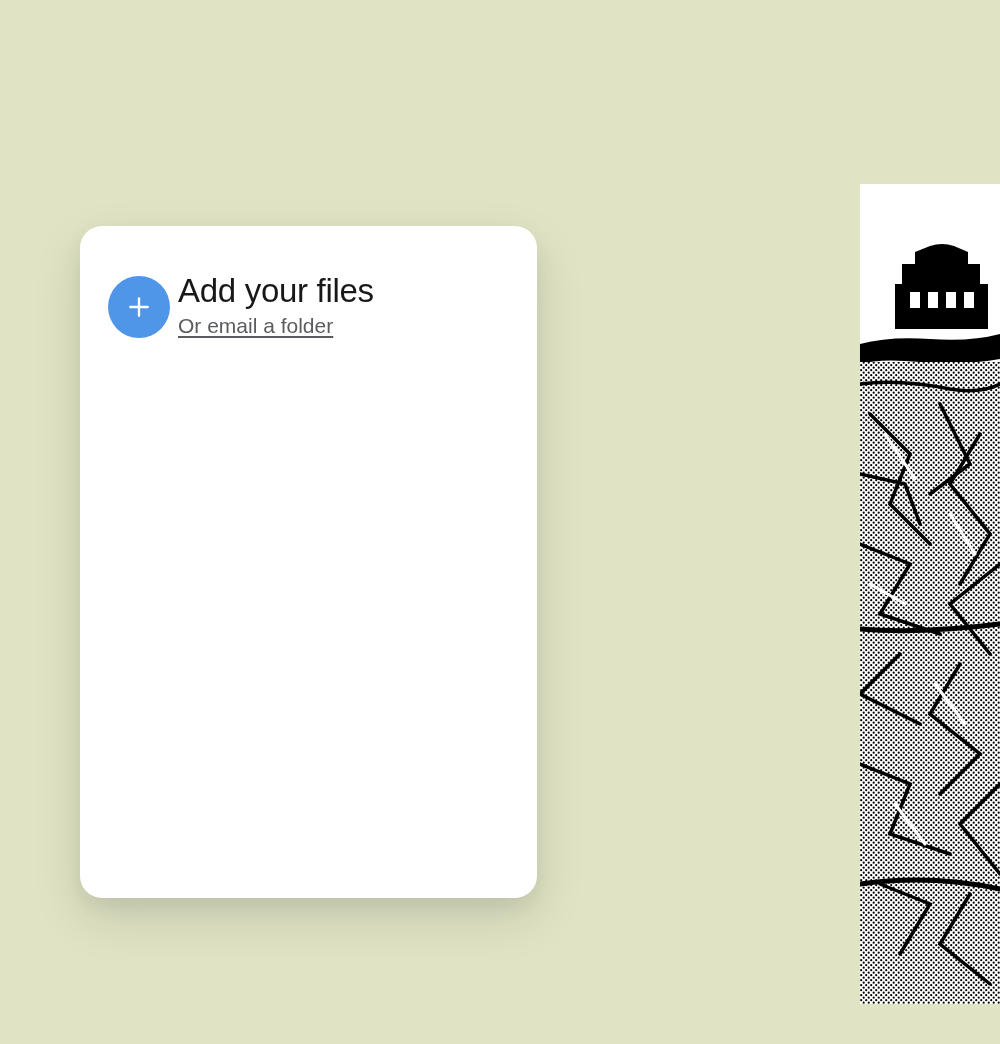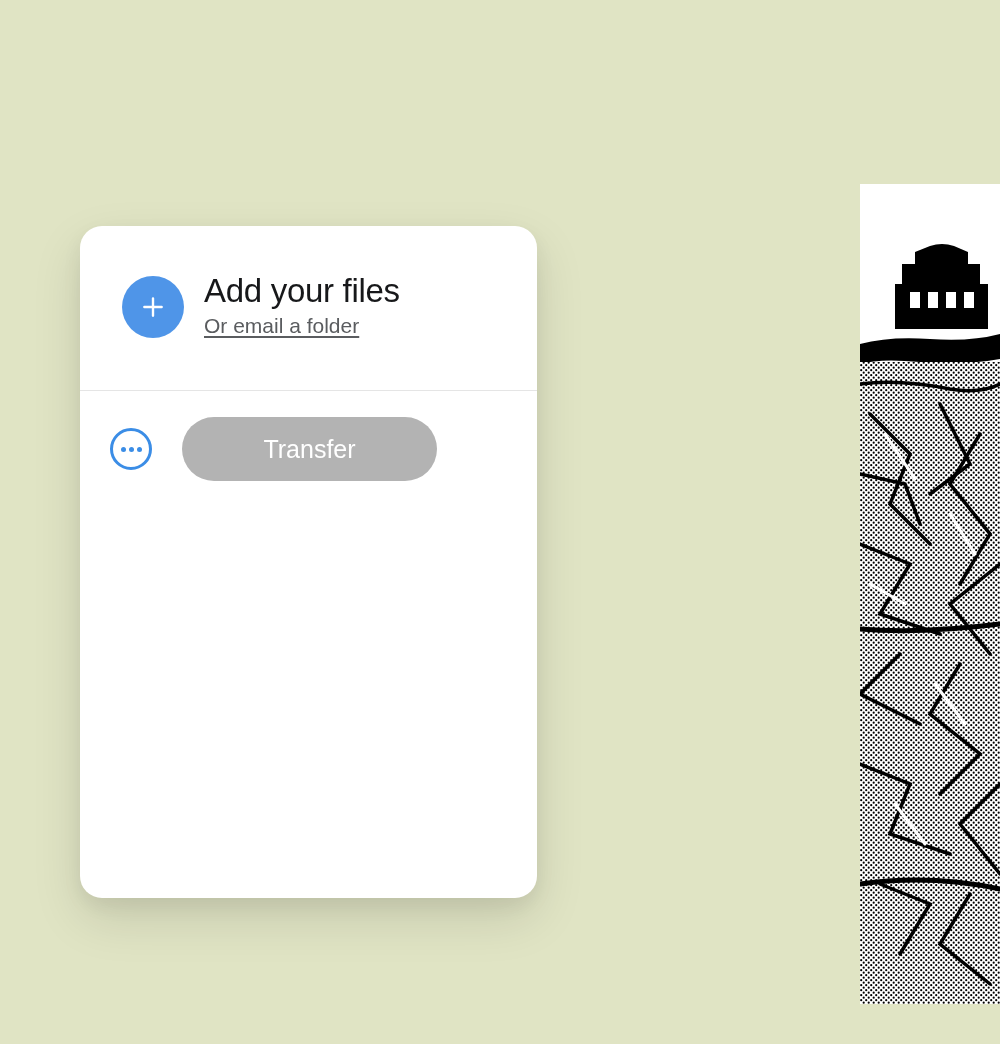--- a/index.html
+++ b/index.html
@@ -24,24 +24,24 @@
       width: 457px;
       height: 672px;
       background: #ffffff;
       border-radius: 22px;
       box-shadow: 0 20px 50px rgba(0, 0, 0, 0.12), 0 8px 20px rgba(0,0,0,0.06);
       display: flex;
       flex-direction: column;
     }
 
     .upload-section {
-      padding: 46px 30px 52px 42px;
+      padding: 46px 30px 52px 28px;
       display: flex;
       align-items: flex-start;
-      gap: 20px;
+      gap: 8px;
     }
 
     .add-button {
       width: 62px;
       height: 62px;
       border-radius: 50%;
       background: #4f95e8;
       display: flex;
       align-items: center;
       justify-content: center;
@@ -236,24 +236,14 @@
         <path d="M12 4 L12 20 M4 12 L20 12" stroke="#ffffff" stroke-width="2.2" stroke-linecap="round" fill="none"></path>
       </svg>
     </div>
     <div class="upload-text">
       <div class="add-files-title">Add your files</div>
       <a class="select-folder-link">Or email a folder</a>
     </div>
   </div>
 
 
-  <div class="footer-section">
-    <div class="options-button">
-      <div class="dots">
-        <div class="dot"></div>
-        <div class="dot"></div>
-        <div class="dot"></div>
-      </div>
-    </div>
-    <button class="transfer-button">Transfer</button>
-  </div>
 
 </div>
 
 </body></html>

